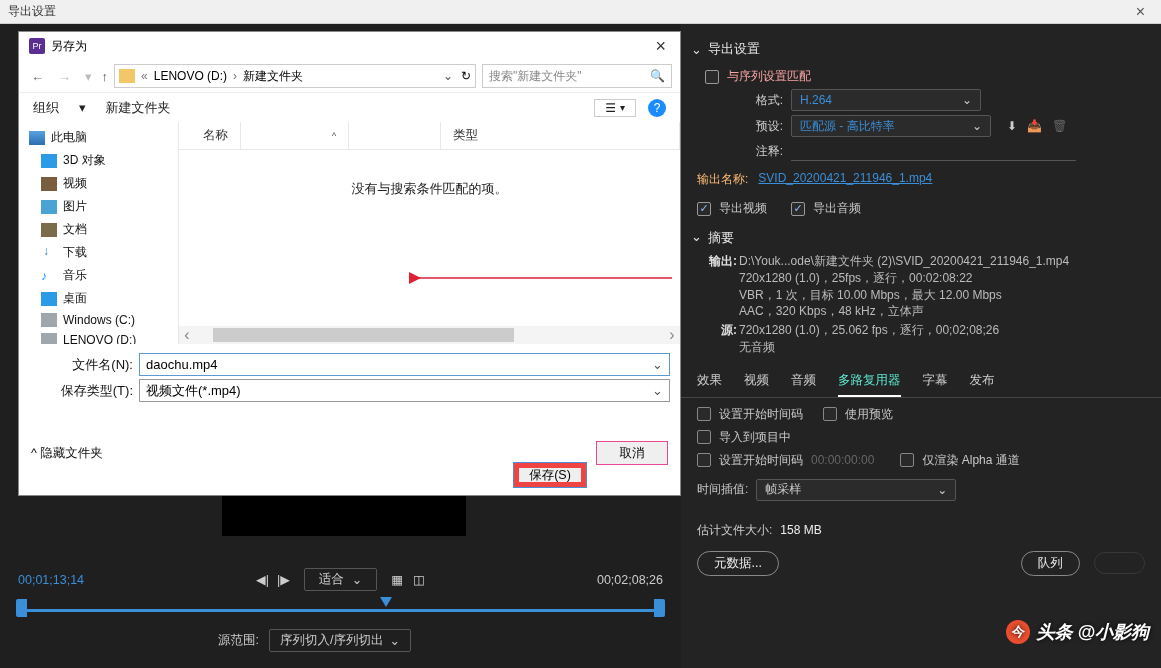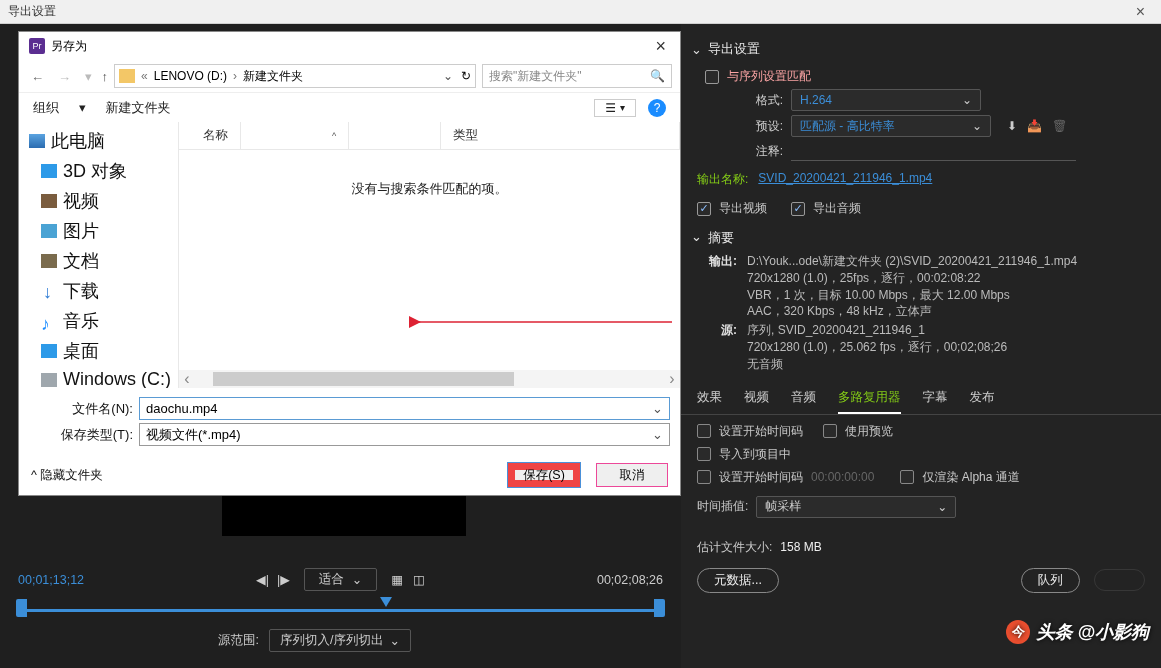--- a/index.html
+++ b/index.html
@@ -28,21 +28,21 @@
   .path-box .drop-ico{ margin-left:auto; color:#555;}
   .path-box .refresh { margin-left:4px; }
   .search-box { width:190px; height:24px; border:1px solid #ccc; display:flex; align-items:center; padding:0 6px; font-size:12px; color:#888; }
   .search-box .mag { margin-left:auto; color:#555;}
   .sa-toolbar { height:30px; display:flex; align-items:center; padding: 0 14px; gap:20px; font-size:13px; color:#222; border-top:1px solid #eee;}
   .sa-toolbar .right { margin-left:auto; display:flex; gap:12px; align-items:center;}
   .sa-toolbar .view-btn { border:1px solid #ccc; padding:1px 10px; font-size:12px; display:flex; gap:4px; align-items:center;}
   .sa-toolbar .help { width:18px; height:18px; border-radius:50%; background:#1a8cff; color:#fff; font-size:12px; display:flex; align-items:center; justify-content:center;}
   .sa-body { flex:1; display:flex; min-height:0;}
   .sa-tree { width:160px; border-right:1px solid #e8e8e8; overflow:auto; padding:4px 0;}
-  .tree-item{ display:flex; align-items:center; gap:6px; font-size:18px; color:#111; padding:3px 6px 3px 22px; white-space:nowrap;}
+  .tree-item{ display:flex; align-items:center; gap:6px; font-size:12px; color:#111; padding:3px 6px 3px 22px; white-space:nowrap;}
   .tree-item.root{ padding-left:10px; font-weight:normal;}
   .tree-item .ico{ width:16px; height:14px; display:inline-block;}
   .ico-pc{background:linear-gradient(#5aa3e0,#2b6cb0);}
   .ico-3d{background:#2d9ae8;}
   .ico-video{background:#7a5c3e;}
   .ico-pic{background:#4aa3d4;}
   .ico-doc{background:#7a6b4d;}
   .ico-dl{ position:relative;} .ico-dl::before{content:"↓"; color:#2d7bd4; font-weight:bold; position:absolute; left:2px; top:-2px;}
   .ico-music{color:#1a8cff;}
   .ico-desk{background:#2d9ae8;}
@@ -56,52 +56,52 @@
   .arrow-red svg { overflow:visible;}
   .sa-scroll { height:18px; background:#f4f4f4; display:flex; align-items:center;}
   .sa-scroll .sb { height:14px; background:#ccc; margin-left:18px; width:60%;}
   .sa-scroll .cap{ width:16px; text-align:center; color:#888;}
   .sa-fields { padding:6px 10px; }
   .sa-row { display:flex; align-items:center; gap:6px; font-size:13px; margin:3px 0;}
   .sa-row label{ width:104px; text-align:right; color:#111;}
   .sa-row .field{ flex:1; height:23px; border:1px solid #999; padding:0 6px; font-size:13px; display:flex; align-items:center; background:#fff; position:relative;}
   .sa-row .field .dd{ margin-left:auto; color:#555;}
   .sa-row .field.name{ border-color:#5a9bd4;}
-  .sa-buttons { display:flex; align-items:center; padding:8px 12px; gap:16px; font-size:12.5px;}
+  .sa-buttons { display:flex; align-items:center; padding:8px 12px; gap:10px; font-size:12.5px;}
   .sa-buttons .hide{ flex:1; color:#111;}
   .sa-btn { width:72px; height:24px; border:1px solid #ec4899; background:#efefef; font-size:12.5px; display:flex; align-items:center; justify-content:center; cursor:pointer;}
-  .sa-btn.primary{ border:7px solid #ef4444; box-shadow:0 0 0 1px #4a90d9;}
+  .sa-btn.primary{ border:5px solid #ef4444; box-shadow:0 0 0 1px #4a90d9;margin-top:44px;}
   
   
   .right-panel { position:absolute; left:681px; right:0; top:24px; bottom:0; background:#232323; color:#c8c8c8; font-size:12px; padding:10px 16px 0 16px; overflow:hidden; }
   .section-head { display:flex; align-items:center; gap:6px; color:#e5e5e5; font-size:13px; margin:6px 0 10px -6px;}
   .section-head .caret{ color:#ddd; }
   .form-row{ display:flex; align-items:center; margin:4px 0; gap:8px;}
   .form-row .chk{ width:14px; height:14px; border:1px solid #999; border-radius:2px; display:inline-flex; align-items:center; justify-content:center; color:#8dbfff; font-size:11px; background:#2a2a2a;}
   .form-row .chk.on::before{content:"✓"; color:#8dbfff;}
   .lbl{ width:56px; text-align:right; color:#ccc;}
   .lbl-sm{ color:#fca5a5;}
   .dd-field{ flex:0 0 190px; height:22px; border:1px solid #555; background:#2b2b2b; display:flex; align-items:center; padding:0 8px; color:#3b8ed8; border-radius:2px;}
   .dd-field .dd{ margin-left:auto; color:#ccc;}
   .dd-field.wide{flex:1; max-width:200px;}
   .dd-icons{ display:flex; gap:10px; margin-left:8px; color:#ccc;}
   .dd-icons span{ cursor:pointer;}
   .note-field{ flex:1; max-width:285px; height:20px; border-bottom:1px solid #555; }
   .out-name{ display:flex; gap:10px; margin:10px 0 8px 0;}
-  .out-name .lbl2{ color:#84cc16;}
+  .out-name .lbl2{ color:#fdba74;}
   .out-name .link{ color:#3b8ed8; text-decoration:underline; cursor:pointer;}
   .checks{ display:flex; gap:24px; margin-bottom:8px;}
   .summary{ margin-top:4px;}
   .summary .hdr{ display:flex; gap:6px; color:#e5e5e5; font-size:13px; margin:4px 0 6px -6px;}
-  .summary .line{ display:flex; gap:10px; margin:2px 0;}
+  .summary .line{ display:flex; gap:2px; margin:2px 0;}
   .summary .klabel{ width:40px; text-align:right; color:#e0e0e0; font-weight:bold;}
   .summary .text{ color:#bbb; line-height:1.4; flex:1;}
   .tabs{ display:flex; gap:22px; border-bottom:1px solid #444; margin:12px -16px 8px -16px; padding:0 16px; font-size:12.5px;}
   .tabs .tab{ padding:4px 0 6px 0; color:#ccc; cursor:pointer;}
-  .tabs .tab.active{ color:#84cc16; border-bottom:2px solid #fff;}
+  .tabs .tab.active{ color:#5eead4; border-bottom:2px solid #fff;}
   .opt-row{ display:flex; align-items:center; gap:8px; margin:6px 0;}
   .opt-row .chk{ width:14px; height:14px; border:1px solid #888; border-radius:2px; background:#2a2a2a;}
   .time-row{ margin-top:10px;}
   .time-dd{ width:200px; height:22px; border:1px solid #555; background:#2b2b2b; display:inline-flex; align-items:center; padding:0 8px; color:#ccc; border-radius:2px;}
   .time-dd .dd{margin-left:auto;}
   .est{ margin-top:21px; color:#ccc;}
   .est .val{ color:#eee; margin-left:8px;}
   .btnrow{ display:flex; gap:14px; margin-top:12px; align-items:center;}
   .pill{ border:1px solid #888; border-radius:14px; padding:3px 16px; color:#eee; font-size:12.5px; background:transparent; cursor:pointer;}
   .btnrow .spacer{flex:1;}
@@ -324,21 +324,20 @@
       <div class="text">
         <div>D:\Youk...ode\新建文件夹 (2)\SVID_20200421_211946_1.mp4</div>
         <div>720x1280 (1.0)，25fps，逐行，00:02:08:22</div>
         <div>VBR，1 次，目标 10.00 Mbps，最大 12.00 Mbps</div>
         <div>AAC，320 Kbps，48 kHz，立体声</div>
       </div>
     </div>
     <div class="line">
         <span class="klabel">源:</span>
       <div class="text">
-        <div>序列, SVID_20200421_211946_1</div>
         <div>720x1280 (1.0)，25.062 fps，逐行，00;02;08;26</div>
         <div>无音频</div>
       </div>
     </div>
   </div>
 
   <div class="tabs">
     <span class="tab">效果</span>
     <span class="tab">视频</span>
     <span class="tab">音频</span>
@@ -385,21 +384,21 @@
   <div class="watermark">
     <span class="logo">今</span>
     <span>头条 @小影狗</span>
   </div>
 </div>
 
 <div class="bottom-area">
   <div class="preview-black"></div>
   <div class="time-bar">
     <div class="tconts">
-      <span class="tc-left">00;01;13;12</span>
+      <span class="tc-left">00;01;13;14</span>
       <div class="tc-nav" style="margin-left:auto;">
         <span>◀|</span>
         <span>|▶</span>
       </div>
       <div class="fit-dd">
           <span>适合</span>
           <span>⌄</span>
         </div>
       <div class="tc-icons">
         <span>▦</span>

